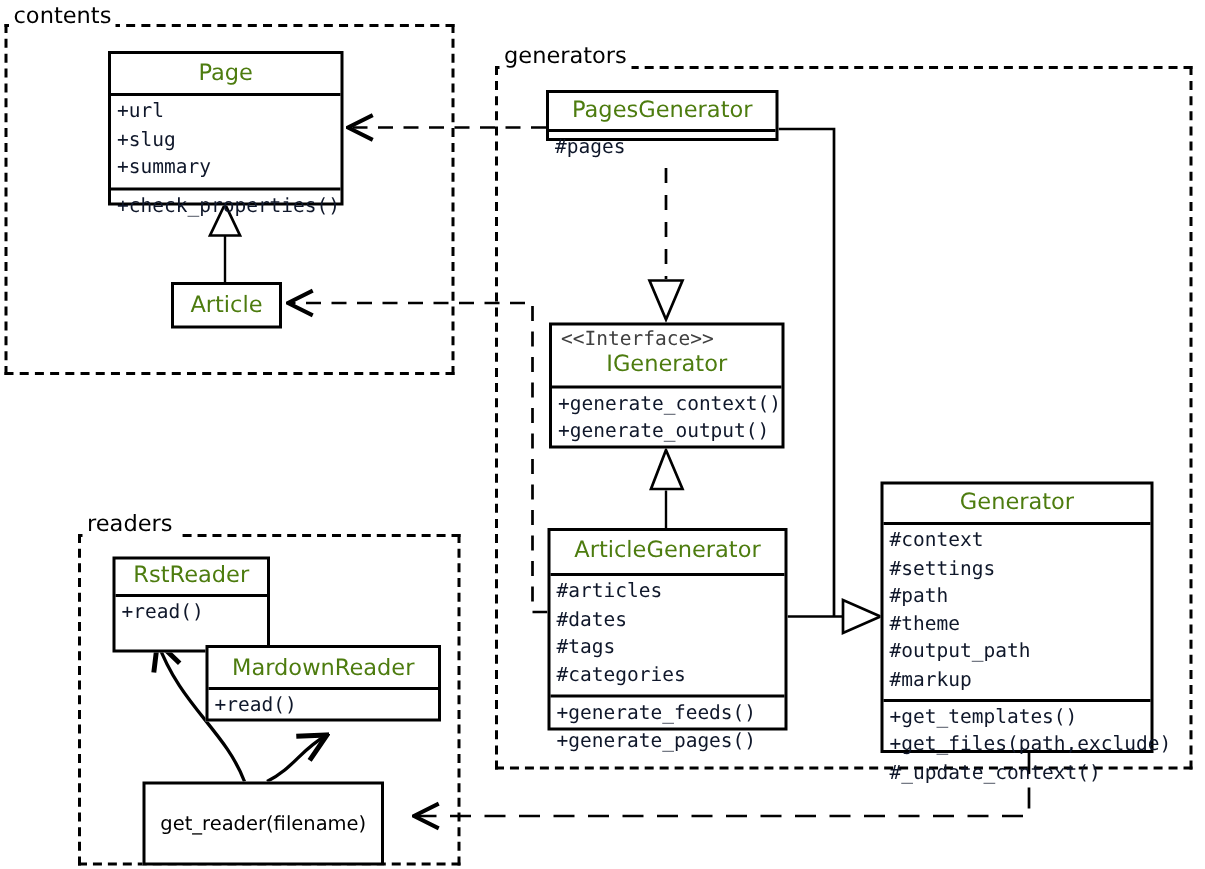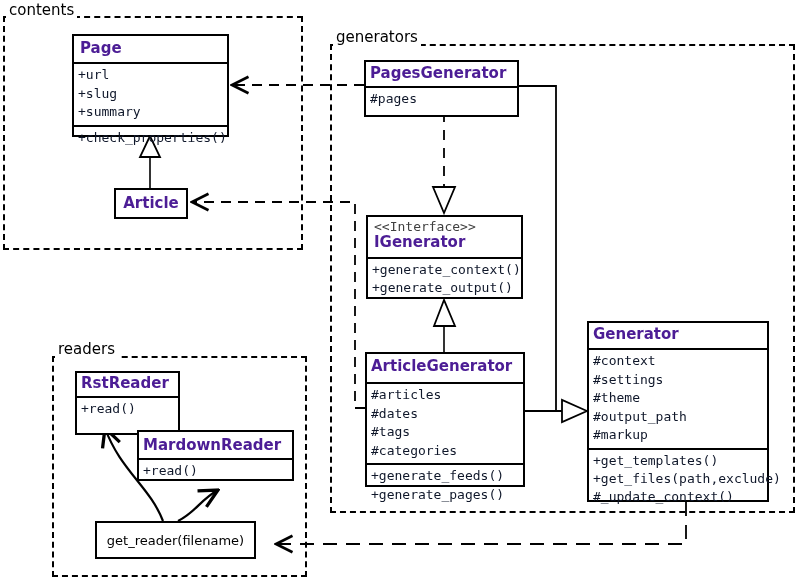--- a/index.html
+++ b/index.html
@@ -25,26 +25,27 @@
     pointer-events: none;
   }
   .uml-class {
     position: absolute;
     box-sizing: border-box;
     border: 2px solid #000;
     background: #ffffff;
     z-index: 5;
   }
   .cls-name {
-    font-weight: bold;
+    text-align: center;
+    font-weight: normal;
     font-size: 15px;
     font-family: "DejaVu Sans", sans-serif;
     padding: 4px 6px 5px 6px;
     line-height: 1.15;
-    color: #4c1d95;
+    color: #4d7c0f;
   }
   .cls-stereo {
     text-align: left;
     font-weight: normal;
     font-size: 13px;
     font-family: "DejaVu Sans Mono", monospace;
     padding: 3px 11px 0 6px;
     line-height: 1.1;
     color: #404040;
   }
@@ -178,21 +179,21 @@
     </div>
     <div class="cls-section cls-div">
       <div>+check_properties()</div>
     </div>
   </div>
 
   <div class="uml-class" style="left:114px; top:188px; width:74px; height:31px; display:flex; align-items:center; justify-content:center;">
     <div class="cls-name" style="padding:0;">Article</div>
   </div>
 
-  <div class="uml-class" style="left:364px; top:60px; width:155px; height:57px;">
+  <div class="uml-class" style="left:364px; top:60px; width:155px; height:34px;">
     <div class="cls-name" style="padding:3px 4px 4px 4px;">PagesGenerator</div>
     <div class="cls-section cls-div">
       <div>#pages</div>
     </div>
   </div>
 
   <div class="uml-class" style="left:366px; top:215px; width:157px; height:84px;">
     <div class="cls-stereo">&lt;&lt;Interface&gt;&gt;</div>
     <div class="cls-name" style="padding:0 6px 5px 6px;">IGenerator</div>
     <div class="cls-section cls-div">
@@ -213,20 +214,21 @@
       <div>+generate_feeds()</div>
       <div>+generate_pages()</div>
     </div>
   </div>
 
   <div class="uml-class" style="left:587px; top:321px; width:182px; height:181px;">
     <div class="cls-name" style="padding:3px 4px 5px 4px;">Generator</div>
     <div class="cls-section cls-div">
       <div>#context</div>
       <div>#settings</div>
+      <div>#path</div>
       <div>#theme</div>
       <div>#output_path</div>
       <div>#markup</div>
     </div>
     <div class="cls-section cls-div">
       <div>+get_templates()</div>
       <div>+get_files(path,exclude)</div>
       <div>#_update_context()</div>
     </div>
   </div>
@@ -238,17 +240,17 @@
     </div>
   </div>
 
   <div class="uml-class" style="left:137px; top:430px; width:157px; height:51px;">
     <div class="cls-name" style="padding:5px 4px 4px 4px;">MardownReader</div>
     <div class="cls-section cls-div">
       <div>+read()</div>
     </div>
   </div>
 
-  <div class="plain-box" style="left:95px; top:521px; width:161px; height:38px;">
+  <div class="plain-box" style="left:95px; top:521px; width:161px; height:56px;">
     <span>get_reader(filename)</span>
   </div>
 
 </div>
 
 </body></html>

